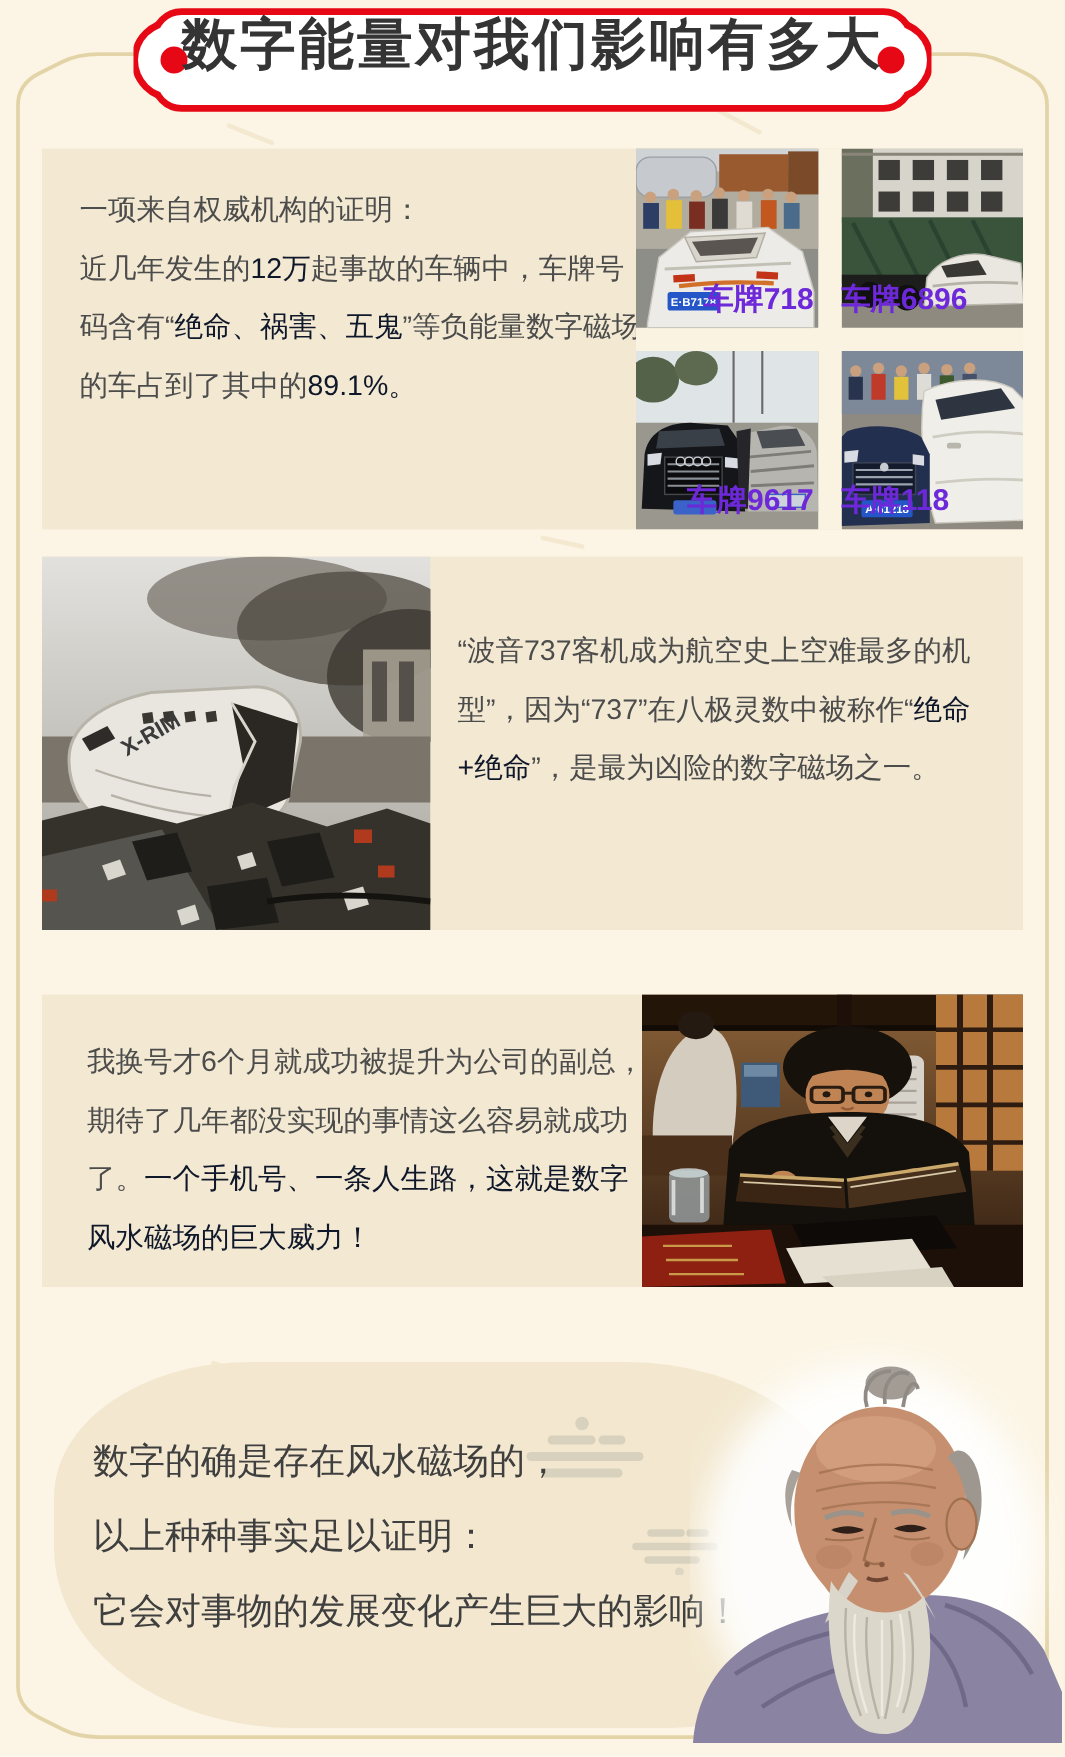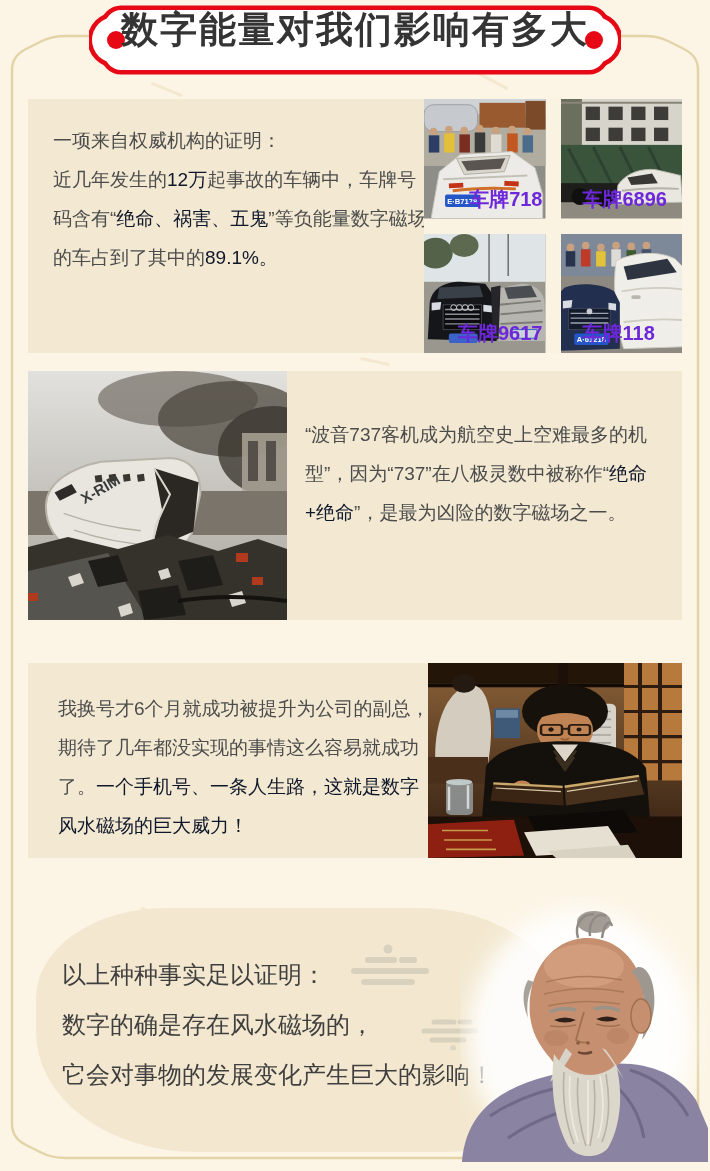--- a/index.html
+++ b/index.html
@@ -30,21 +30,21 @@
   #accident-text{left:25px;top:22px;width:380px;}
   #plane-text{left:277px;top:44px;width:356px;}
   #promotion-text{left:30px;top:26px;width:372px;}
 
   
   .photo-grid{position:absolute;right:0;top:0;width:258px;height:100%;display:grid;
     grid-template-columns:1fr 1fr;grid-template-rows:1fr 1fr;gap:15px;background:#faf3e2;z-index:2;}
   .photo{position:relative;overflow:hidden;}
   .photo svg{display:block;width:100%;height:100%;}
   .photo-label{position:absolute;bottom:6px;font-size:20px;font-weight:bold;color:#6d28d9;white-space:nowrap;}
-  .lbl-r{right:3px;} .lbl-l{left:22px;}
+  .lbl-r{right:3px;} .lbl-l{left:0;}
 
   .flush-img{position:absolute;top:0;height:100%;}
   #plane-photo{left:0;width:259px;}
   #promotion-photo{right:0;width:254px;}
   .flush-img svg{display:block;width:100%;height:100%;}
 
   
   #conclusion-blob{position:absolute;left:36px;top:908px;width:532px;height:244px;background:#f3e8cf;
     border-radius:130px 150px 120px 160px / 90px 110px 100px 120px;z-index:1;}
   #conclusion-lines{position:absolute;left:62px;top:950px;width:440px;z-index:2;
@@ -362,22 +362,22 @@
   <svg class="cloud" style="left:420px;top:1012px;" width="60" height="38" viewBox="0 0 60 38">
     <g stroke="#d8d1bd" stroke-width="5" stroke-linecap="round" fill="none">
       <path d="M14,10 H34 M40,10 H50"></path>
       <path d="M4,19 H56"></path>
       <path d="M12,28 H44"></path>
     </g>
     <circle cx="33" cy="36" r="3" fill="#ddd6c2"></circle>
   </svg>
 
   <div id="conclusion-lines">
+    <div>数字的确是存在风水磁场的，</div>
     <div>以上种种事实足以证明：</div>
-    <div>数字的确是存在风水磁场的，</div>
     <div>它会对事物的发展变化产生巨大的影响！</div>
   </div>
 
   <div id="master-portrait">
     <svg viewBox="0 0 248 276">
       <defs>
           <filter id="soft" x="-40%" y="-40%" width="180%" height="180%">
             <feGaussianBlur stdDeviation="11"></feGaussianBlur>
           </filter>
         </defs>

